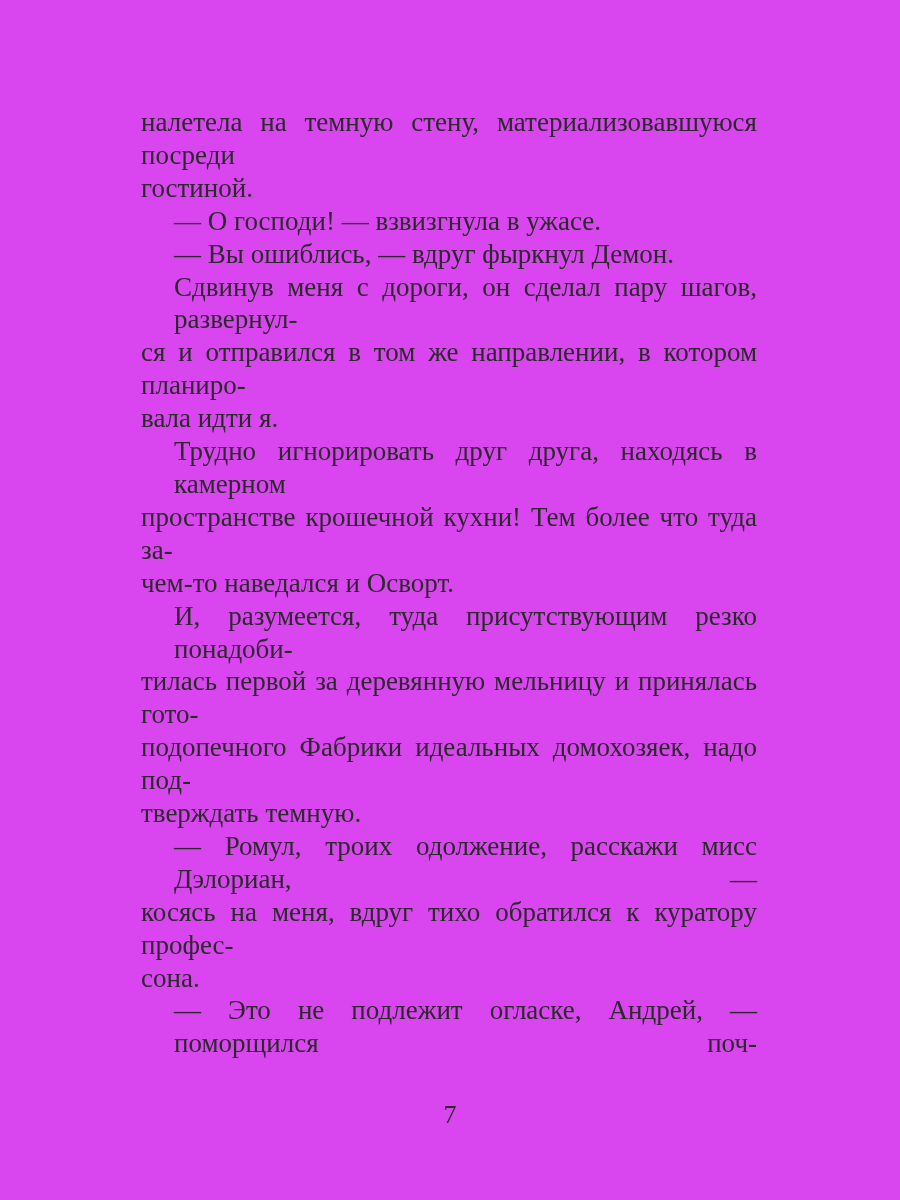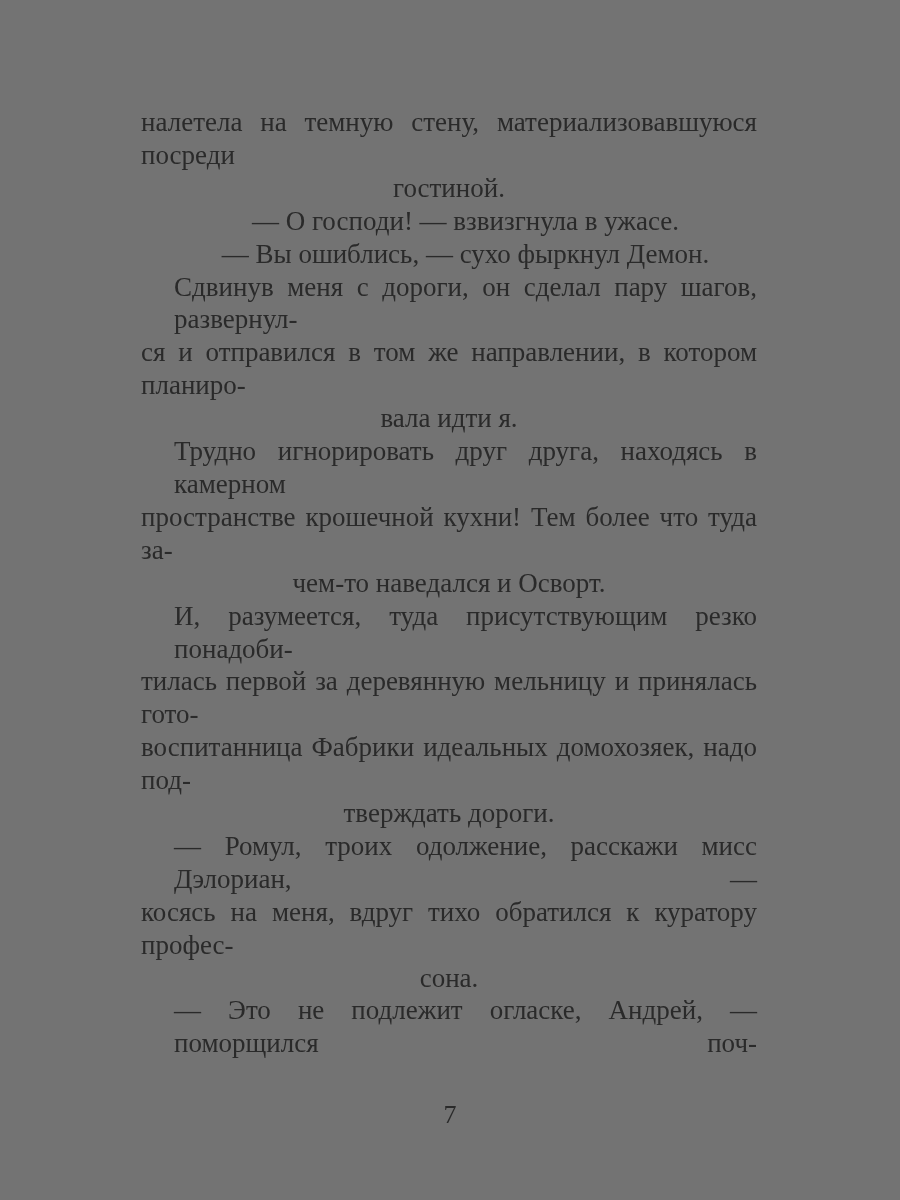--- a/index.html
+++ b/index.html
@@ -9,35 +9,35 @@
   body {
     width: 900px;
     height: 1200px;
     background: #ffffff;
     font-family: "Liberation Serif", "DejaVu Serif", serif;
   }
   .book-page {
     position: relative;
     width: 900px;
     height: 1200px;
-    background: #737373;
+    background: #d946ef;
     overflow: hidden;
     color: #2a2a2a;
   }
   .page-text {
     position: absolute;
     left: 141px;
     top: 106px;
     width: 616px;
     font-size: 27px;
     line-height: 32.9px;
     color: #2a2a2a;
   }
   .line {
-    text-align: center;
+    text-align: left;
     white-space: normal;
   }
   .line.just {
     text-align: justify;
     text-align-last: justify;
   }
   .line.indent {
     padding-left: 33px;
   }
   .page-number {
@@ -51,30 +51,30 @@
   }
 </style>
 </head>
 <body>
 
 <div class="book-page">
   <div class="page-text">
       <div class="line just">налетела на темную стену, материализовавшуюся посреди</div>
       <div class="line">гостиной.</div>
       <div class="line indent">— О господи! — взвизгнула в ужасе.</div>
-      <div class="line indent">— Вы ошиблись, — сухо фыркнул Демон.</div>
+      <div class="line indent">— Вы ошиблись, — вдруг фыркнул Демон.</div>
       <div class="line indent just">Сдвинув меня с дороги, он сделал пару шагов, развернул-</div>
       <div class="line just">ся и отправился в том же направлении, в котором планиро-</div>
       <div class="line">вала идти я.</div>
       <div class="line indent just">Трудно игнорировать друг друга, находясь в камерном</div>
       <div class="line just">пространстве крошечной кухни! Тем более что туда за-</div>
       <div class="line">чем-то наведался и Осворт.</div>
       <div class="line indent just">И, разумеется, туда присутствующим резко понадоби-</div>
       <div class="line just">тилась первой за деревянную мельницу и принялась гото-</div>
-      <div class="line just">воспитанница Фабрики идеальных домохозяек, надо под-</div>
-      <div class="line">тверждать дороги.</div>
+      <div class="line just">подопечного Фабрики идеальных домохозяек, надо под-</div>
+      <div class="line">тверждать темную.</div>
       <div class="line indent just">— Ромул, троих одолжение, расскажи мисс Дэлориан, —</div>
       <div class="line just">косясь на меня, вдруг тихо обратился к куратору профес-</div>
       <div class="line">сона.</div>
       <div class="line indent just">— Это не подлежит огласке, Андрей, — поморщился поч-</div>
     </div>
   <div class="page-number">7</div>
 </div>
 
 </body></html>

